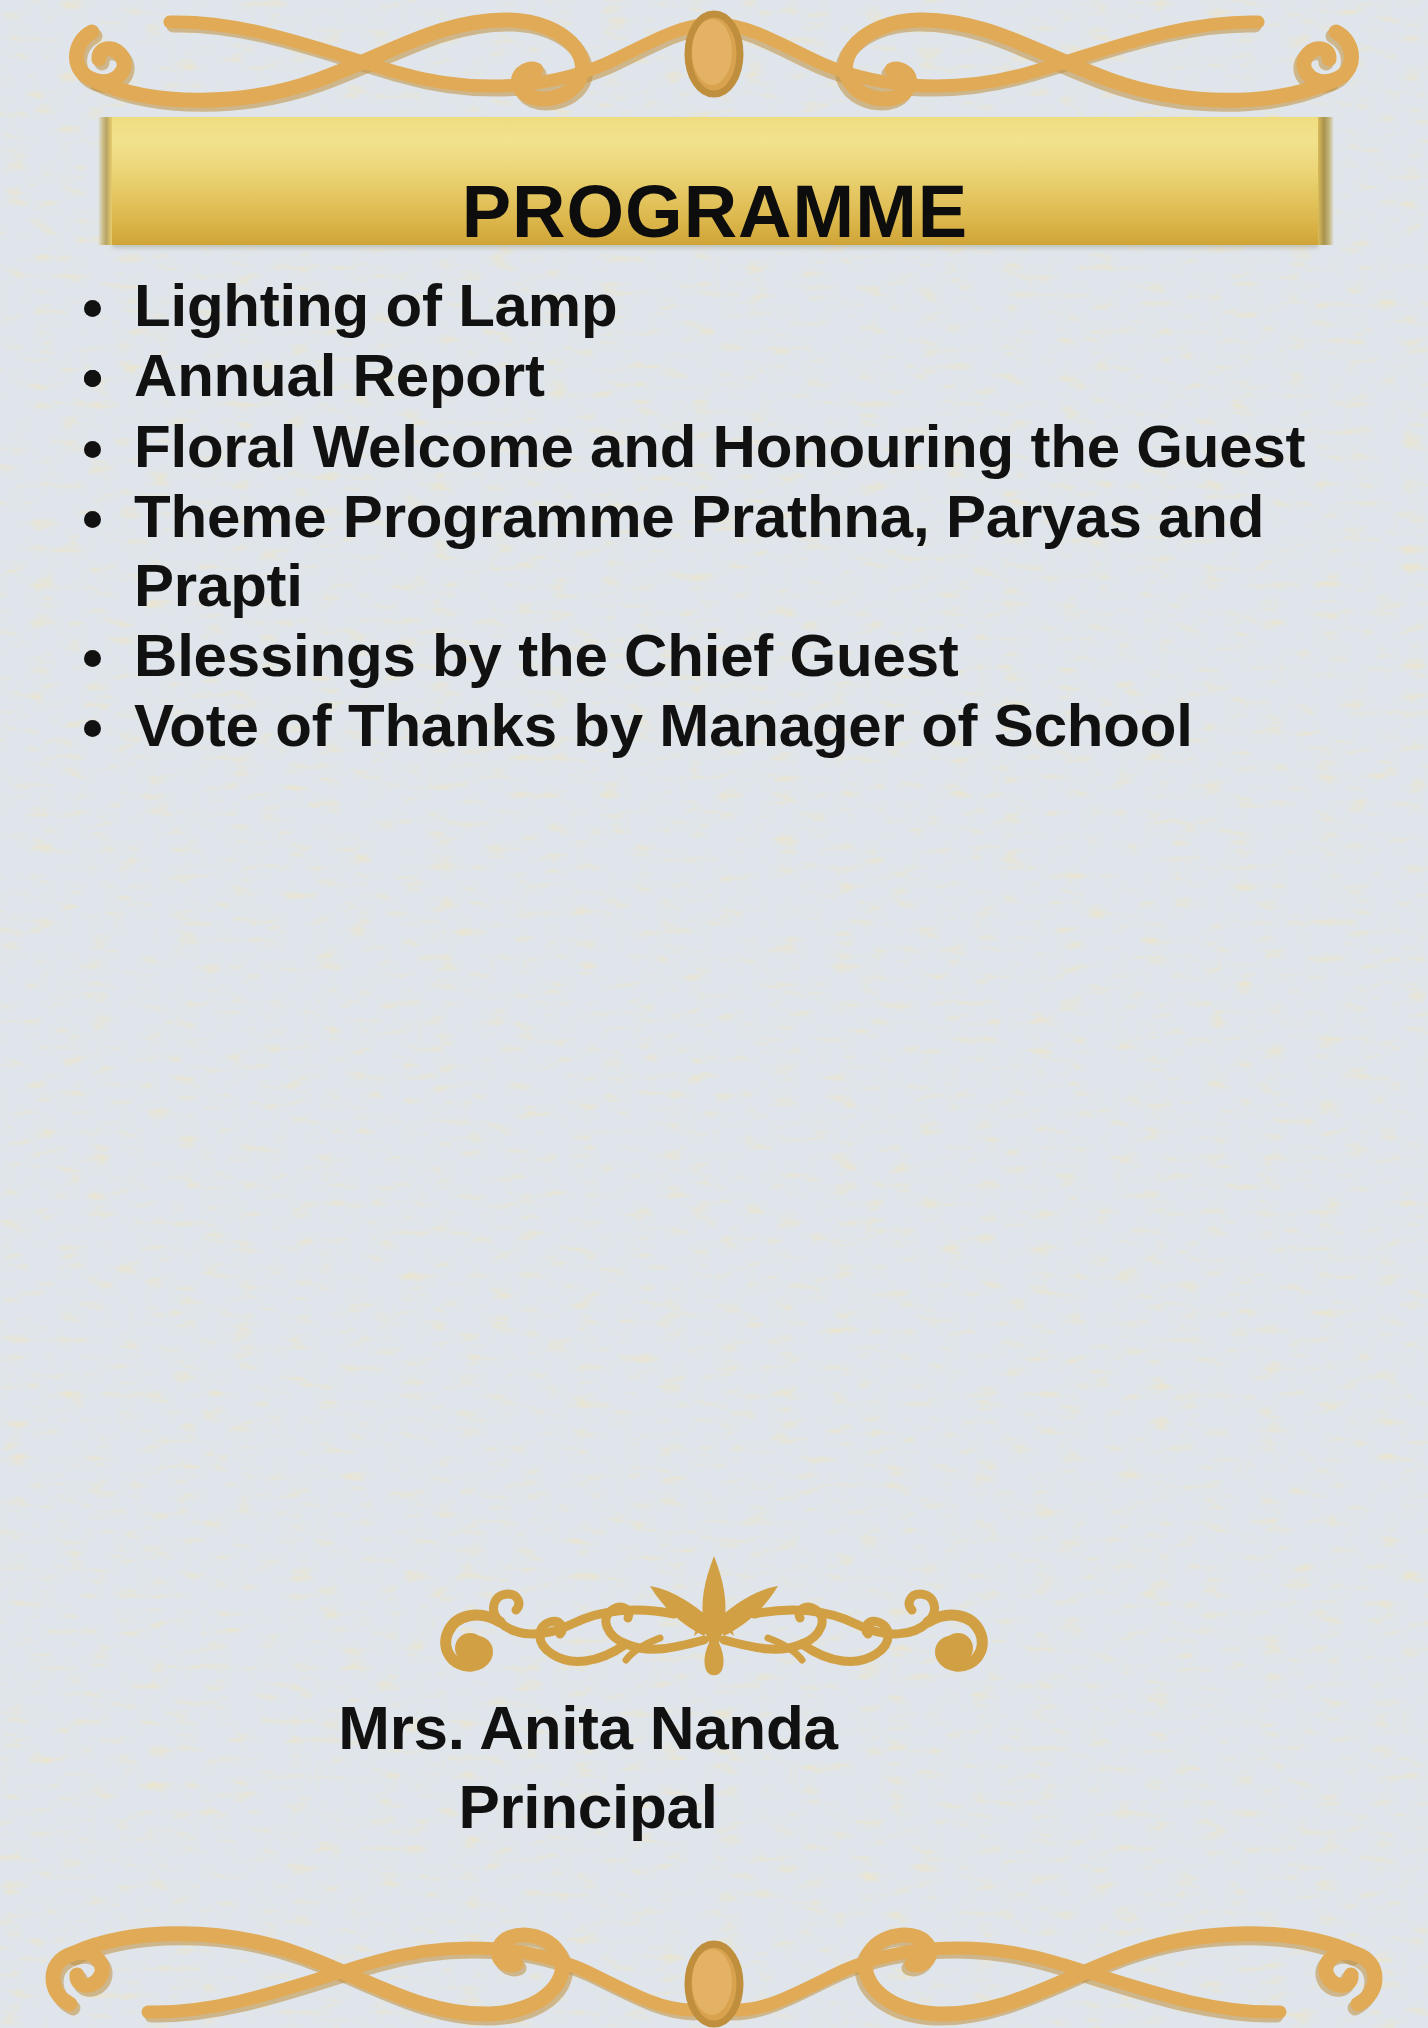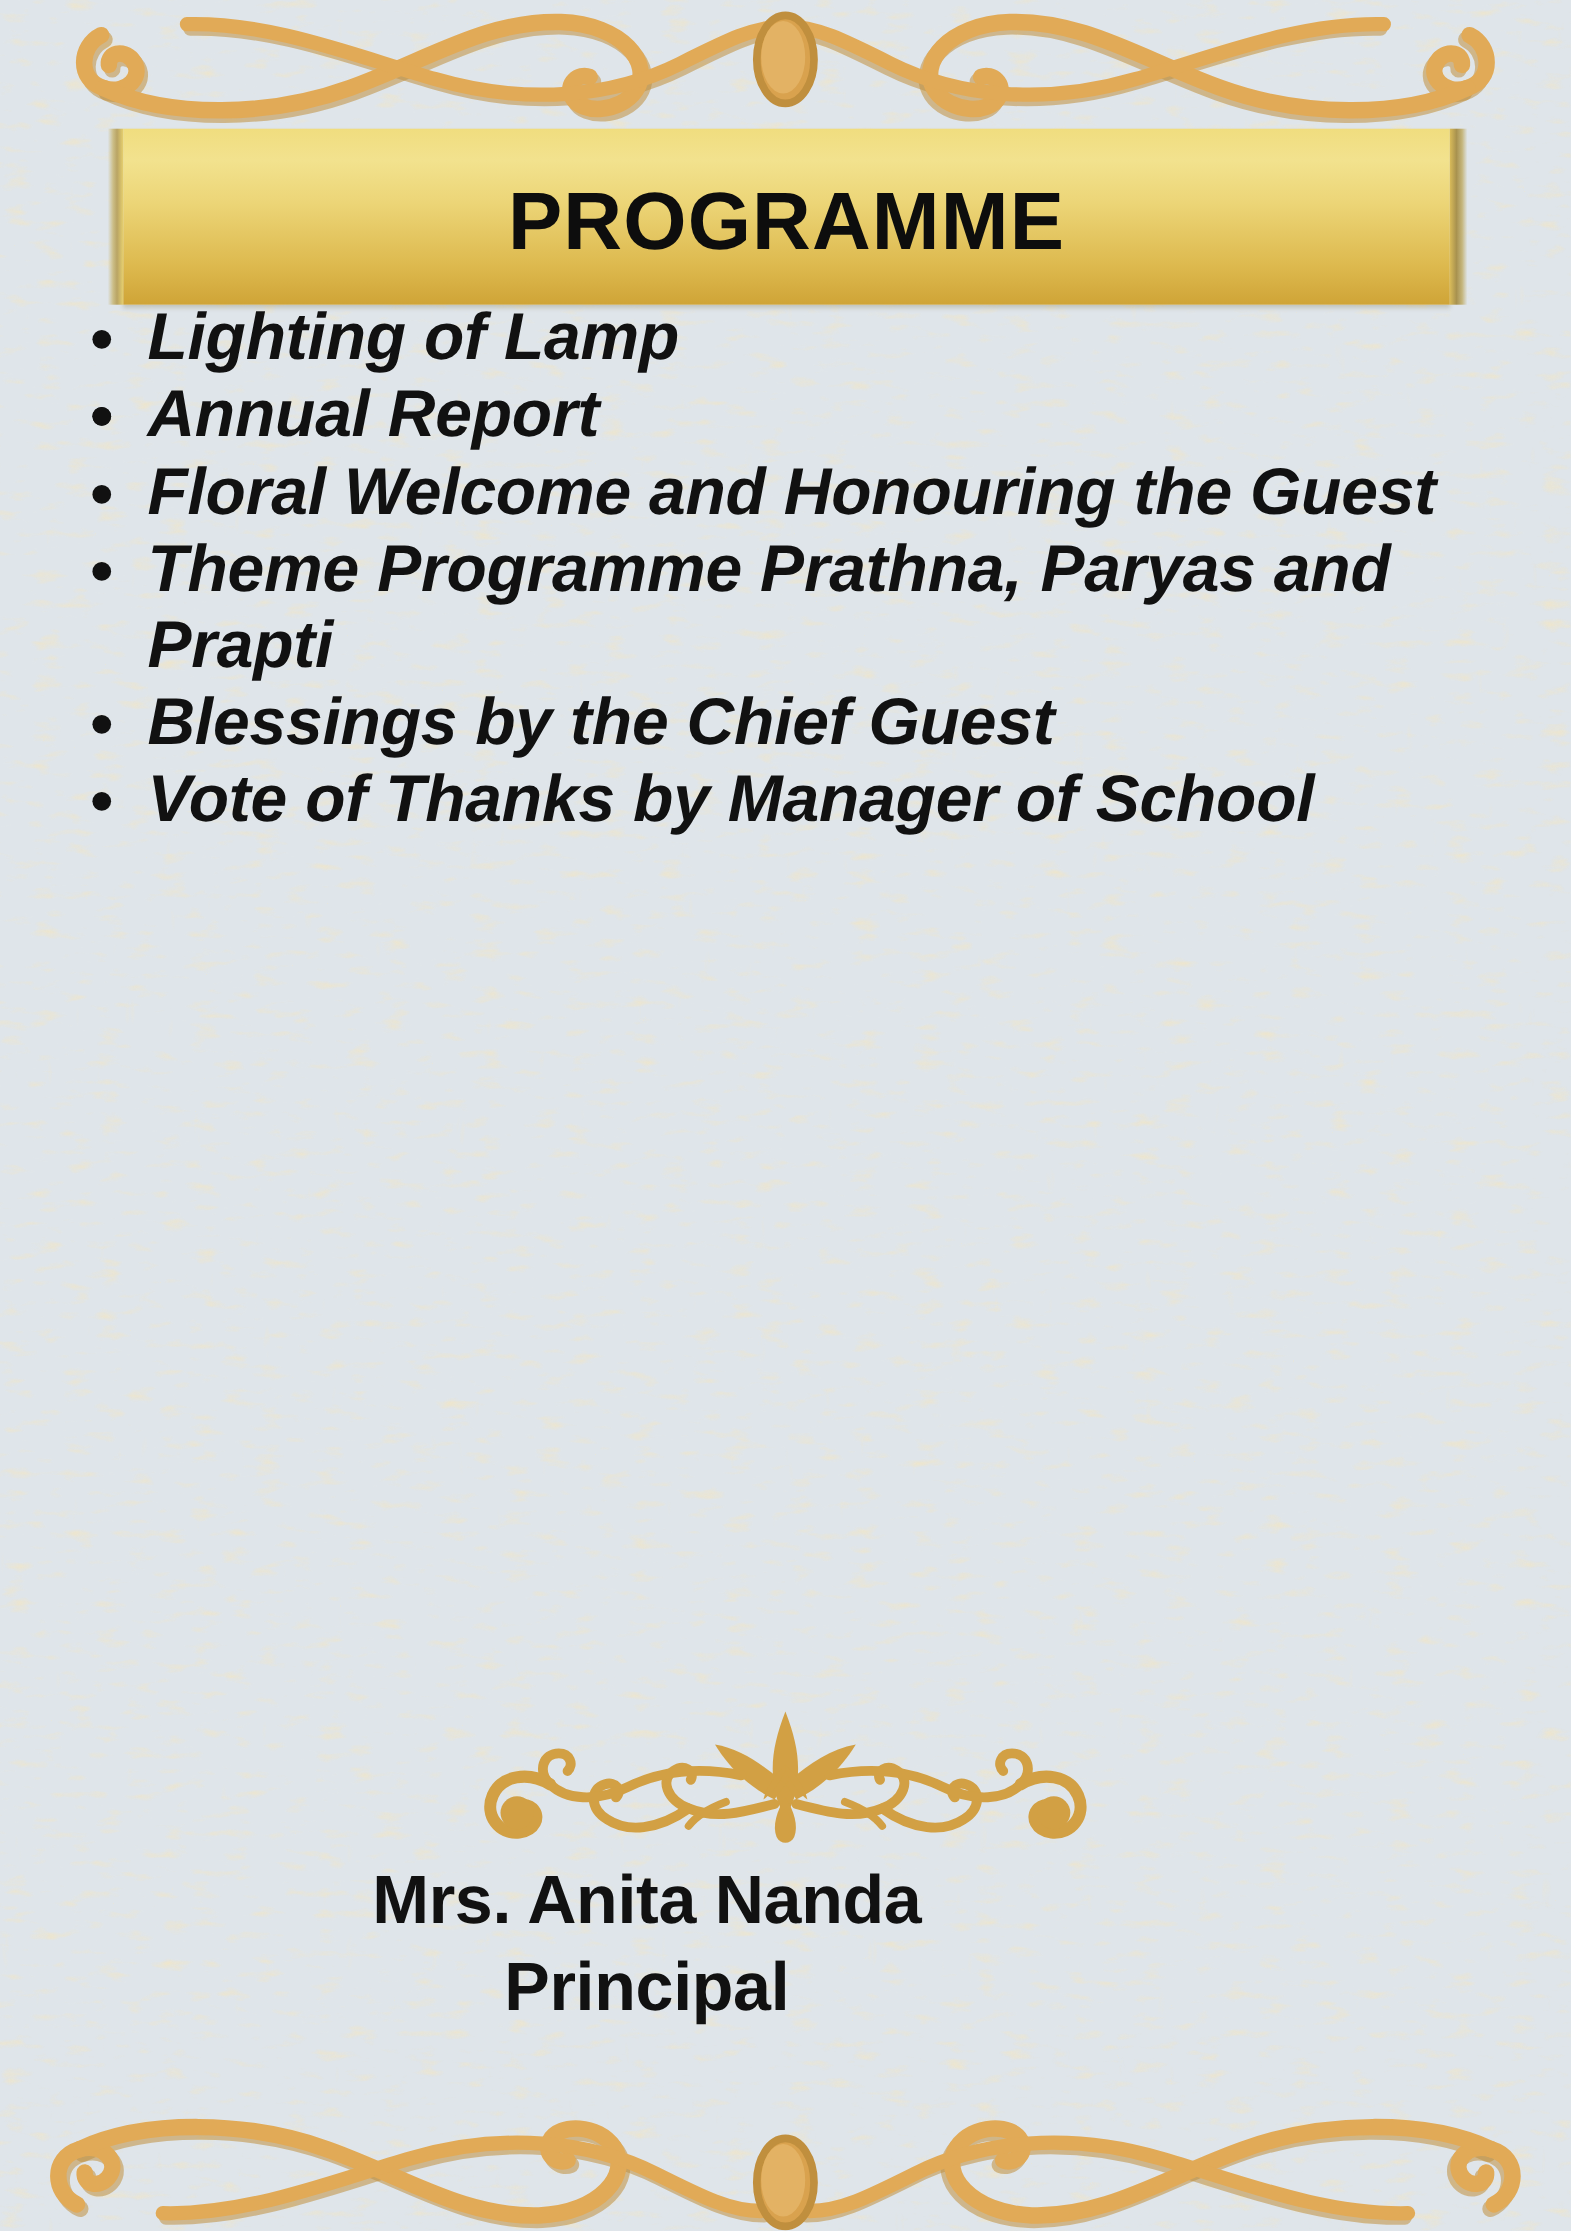--- a/index.html
+++ b/index.html
@@ -59,31 +59,31 @@
   .ornament-top svg, .ornament-bottom svg, .ornament-mid svg {
     display: block; width: 100%; height: 100%;
   }
 
   
   .banner {
     position: absolute;
     left: 112px;
     top: 117px;
     width: 1206px;
-    height: 160px;
+    height: 128px;
     z-index: 4;
     background: linear-gradient(to bottom,
         #f0dd7f 0%,
         #f2e28e 18%,
         #ecd577 42%,
         #ddb94e 78%,
         #cfa437 100%);
     box-shadow: 0 3px 4px rgba(120,110,70,0.28);
     display: flex;
-    align-items: center;
+    align-items: flex-end;
     justify-content: center;
   }
   .banner::before {
     
     content: "";
     position: absolute;
     left: -14px; top: 0;
     width: 14px; height: 100%;
     background: linear-gradient(to right,
         rgba(223,229,234,0) 0%,
@@ -116,21 +116,20 @@
   
   .prog-list {
     position: absolute;
     left: 66px;
     top: 272px;
     width: 1290px;
     z-index: 4;
     list-style: none;
     margin: 0;
     padding: 0;
-    font-style: italic;
   }
   .prog-item {
     position: relative;
     padding-left: 68px;
     margin: 0 0 2px 0;
     font-size: 60px;
     font-weight: bold;
     color: #111111;
     line-height: 1.14;
     letter-spacing: -0.2px;

